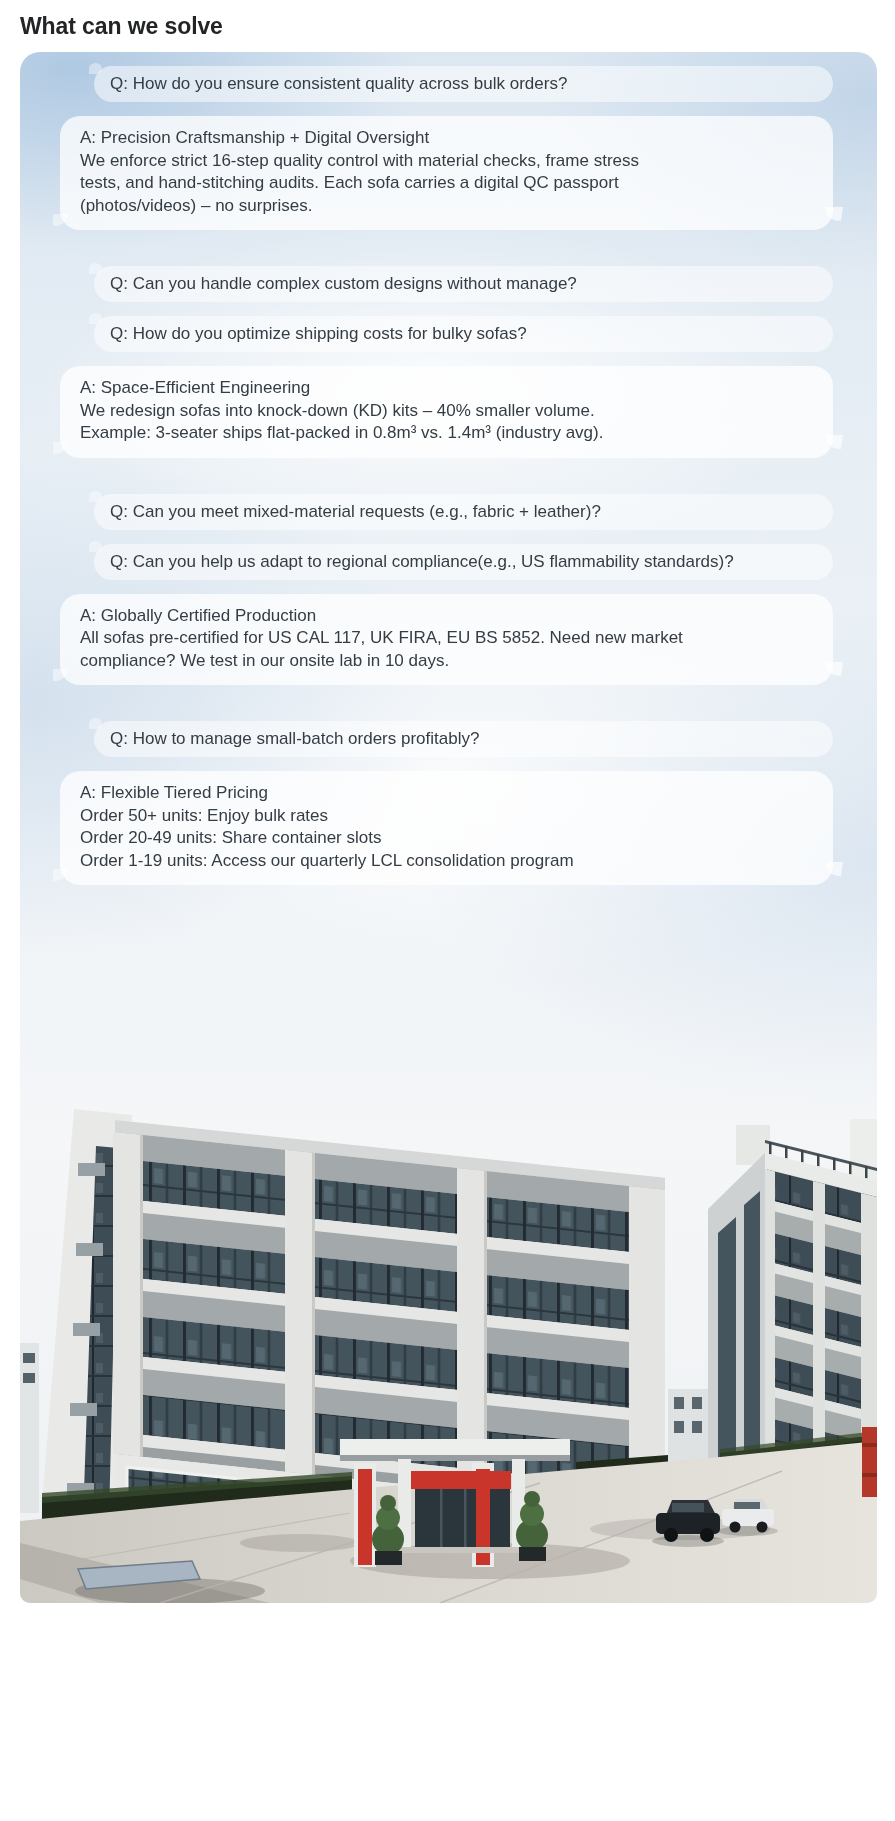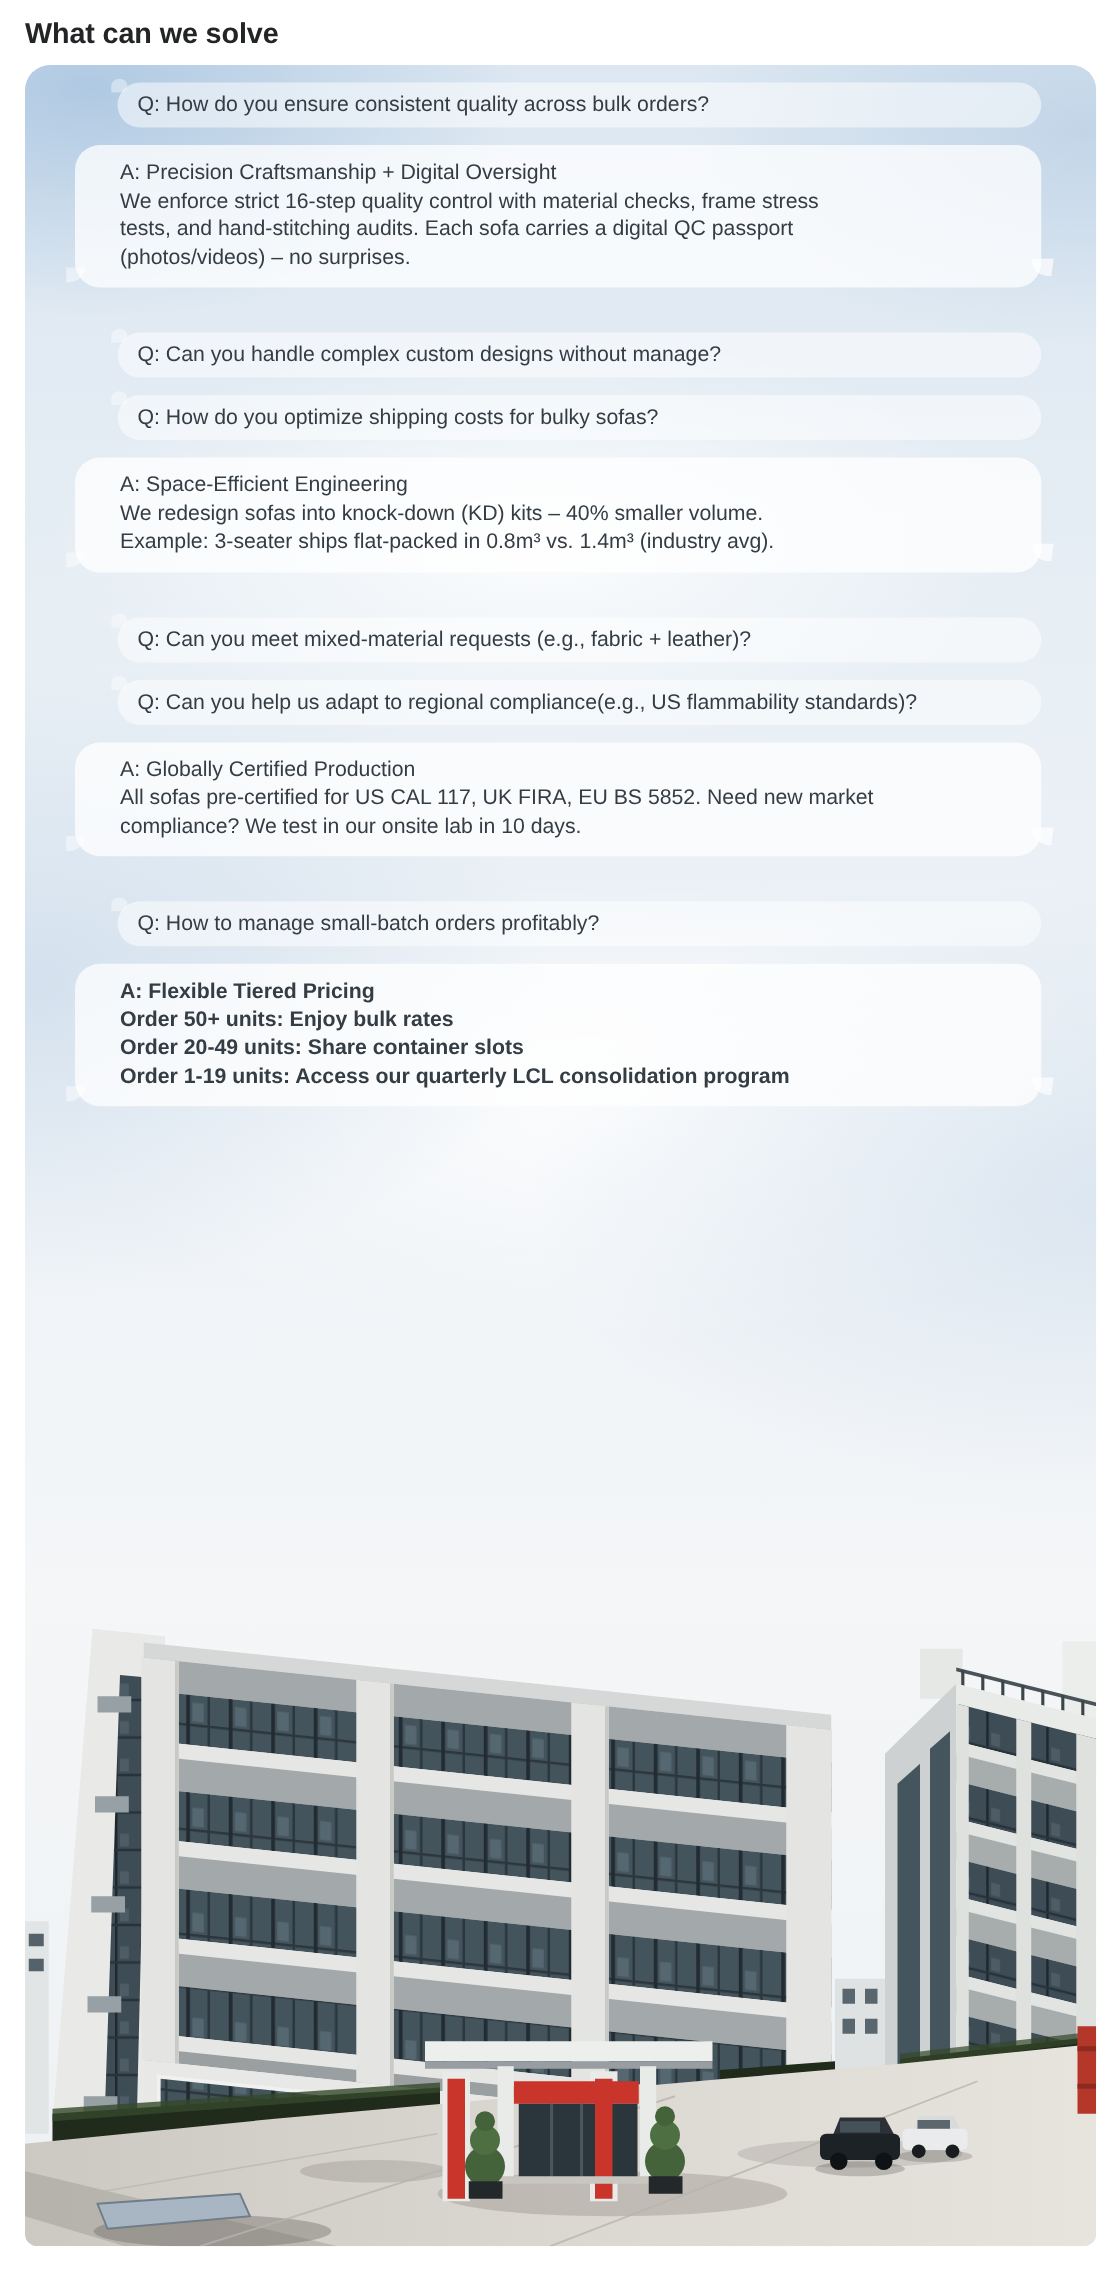--- a/index.html
+++ b/index.html
@@ -1,43 +1,43 @@
 <!DOCTYPE html>
 <html><head>
 <meta charset="utf-8">
 <style>
   html,body{margin:0;padding:0;background:#ffffff;}
   body{width:895px;min-height:1821px;font-family:"Liberation Sans","DejaVu Sans",sans-serif;
        -webkit-font-smoothing:antialiased;}
   .page-title{padding:13px 0 0 20px;font-size:23px;font-weight:700;color:#222426;
               letter-spacing:-0.1px;line-height:27px;}
-  .faq-card{position:relative;margin:12px 18px 0 20px;width:857px;height:1745px;
+  .faq-card{position:relative;margin:12px 18px 0 20px;width:857px;height:1551px;
             border-radius:20px 20px 10px 10px;overflow:hidden;
             background:
               radial-gradient(ellipse 560px 300px at 6% 1%, rgba(168,196,224,0.85), transparent 62%),
               radial-gradient(ellipse 520px 280px at 99% 3%, rgba(180,203,227,0.65), transparent 62%),
               radial-gradient(ellipse 700px 420px at 0% 42%, rgba(188,209,230,0.50), transparent 60%),
               radial-gradient(ellipse 760px 420px at 100% 52%, rgba(196,214,232,0.45), transparent 60%),
               radial-gradient(ellipse 560px 240px at 48% 22%, rgba(255,255,255,0.85), transparent 70%),
               radial-gradient(ellipse 620px 260px at 55% 48%, rgba(255,255,255,0.75), transparent 72%),
               linear-gradient(180deg,#dce7f1 0%,#e8eff5 28%,#eff3f7 52%,#f4f6f8 70%,#eef1f3 100%);}
   .faq-content{position:relative;z-index:2;padding-top:14px;}
   .q-bubble{position:relative;margin:0 44px 14px 74px;padding:7px 16px;
             background:rgba(255,255,255,0.52);border-radius:19px;
             font-size:17px;line-height:22px;color:#343c44;}
   .q-bubble::before{content:"";position:absolute;left:-5px;top:-3px;width:13px;height:11px;
             background:rgba(255,255,255,0.40);border-radius:50% 50% 50% 0;}
-  .a-bubble{position:relative;margin:0 44px 36px 40px;padding:11px 18px 13px 36px;
+  .a-bubble{position:relative;margin:0 44px 36px 40px;padding:11px 18px 13px 20px;
             background:rgba(255,255,255,0.75);border-radius:20px;
             font-size:17px;line-height:22.5px;color:#343c44;white-space:pre-line;}
   .a-bubble::after{content:"";position:absolute;right:-9px;bottom:9px;width:17px;height:14px;
             background:rgba(255,255,255,0.68);border-radius:0 0 0 95%;transform:skewX(-8deg);}
   .a-bubble::before{content:"";position:absolute;left:-7px;bottom:4px;width:15px;height:12px;
             background:rgba(255,255,255,0.45);border-radius:0 0 95% 0;}
-  .faq-row:last-child .a-bubble{margin-bottom:0;font-weight:bold;}
+  .faq-row:last-child .a-bubble{margin-bottom:0;}
   .photo{position:absolute;left:0;bottom:0;width:857px;height:512px;z-index:1;display:block;}
 </style>
 </head>
 <body>
 
 <div class="page-title">What can we solve</div>
 
 <div class="faq-card">
 
   <svg class="photo" viewBox="0 0 857 512" preserveAspectRatio="none">

